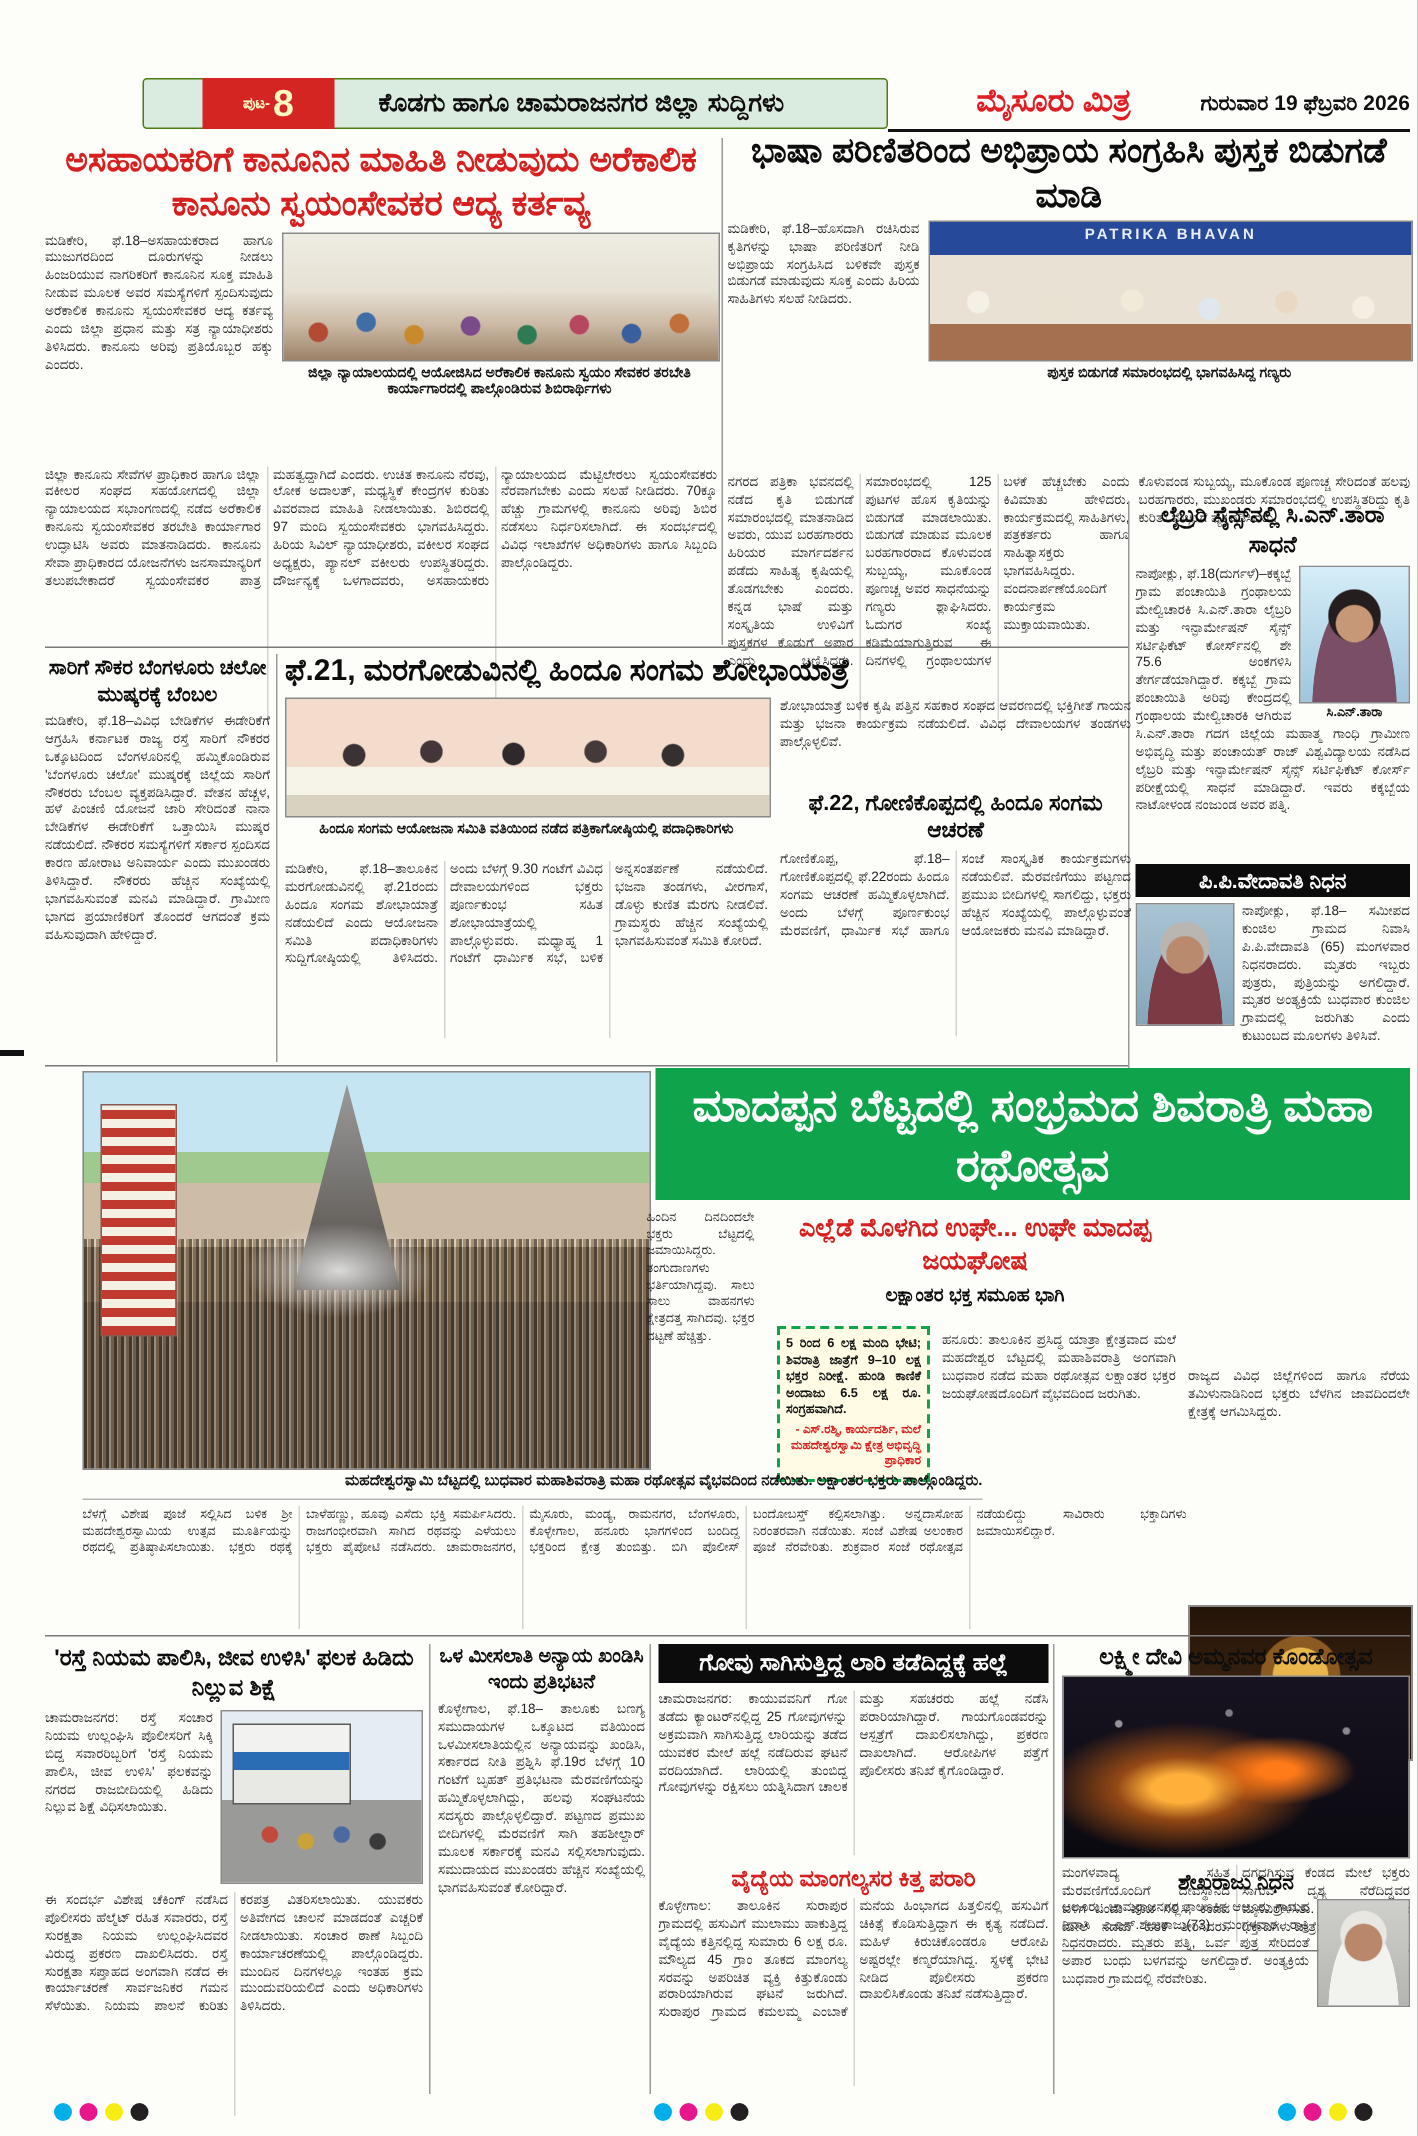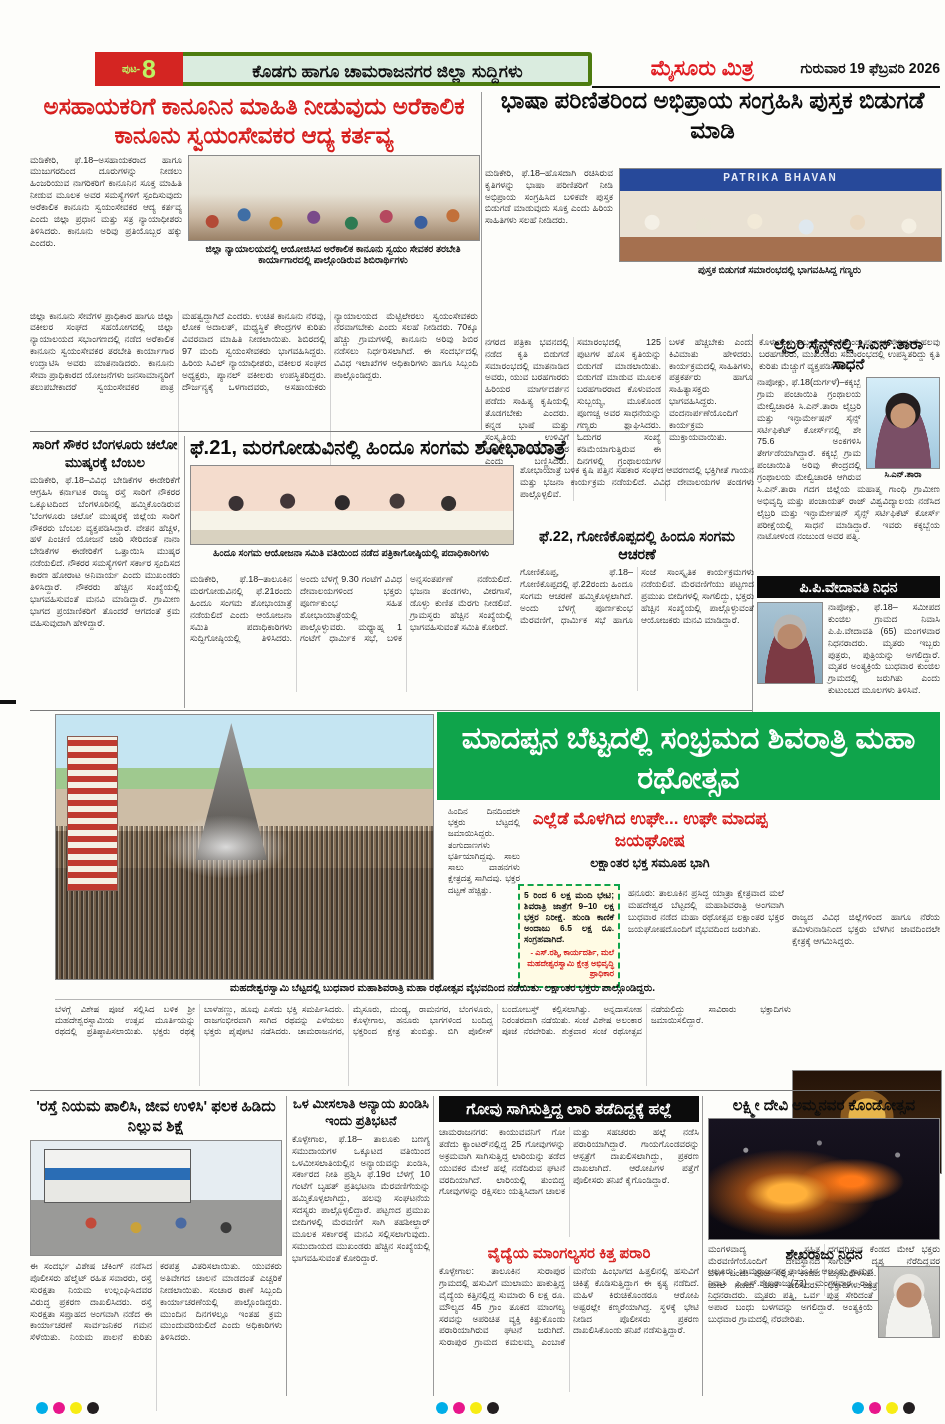--- a/index.html
+++ b/index.html
@@ -3,23 +3,23 @@
 <meta charset="utf-8">
 <style>
   html,body{margin:0;padding:0;background:#9a9a9a;}
   .sheet{position:relative;width:945px;height:1424px;margin:0 auto;background:#fdfdfa;
          font-family:"Liberation Sans","DejaVu Sans",sans-serif;color:#1a1a1a;overflow:hidden;}
   .abs{position:absolute;}
   .hr{position:absolute;background:#7a7a7a;height:1px;}
   .vr{position:absolute;background:#9a9a9a;width:1px;}
 
   
-  .strip{background:#daecdf;border:4px solid #4d7c0f;border-radius:3px;
+  .strip{background:#daecdf;border:1px solid #4d7c0f;border-radius:3px;
          font-size:17px;font-weight:bold;text-align:center;line-height:32px;color:#0e0e0e;}
-  .pagebox{background:#d42522;color:#bef264;display:flex;align-items:center;justify-content:center;gap:2px;}
+  .pagebox{background:#d42522;color:#fef9c3;display:flex;align-items:center;justify-content:center;gap:2px;margin-left:40px;}
   .pagebox .lbl{font-size:10px;font-weight:bold;}
   .pagebox .num{font-size:25px;font-weight:bold;line-height:1;}
   .masthead{color:#e01d23;font-size:21px;font-weight:bold;text-align:center;transform:skewX(-4deg);}
   .dateline{font-size:14px;font-weight:bold;text-align:right;color:#111;}
 
   
   .bt{font-size:9px;line-height:1.32;text-align:justify;color:#222;overflow:hidden;}
   .bt.sm{font-size:8.5px;}
   .cols2{column-count:2;column-gap:8px;column-rule:1px solid #d2d2d2;}
   .cols3{column-count:3;column-gap:8px;column-rule:1px solid #d2d2d2;}
@@ -144,21 +144,21 @@
         <div class="cap" style="margin-top:2px;height:34px;">ಜಿಲ್ಲಾ ನ್ಯಾಯಾಲಯದಲ್ಲಿ ಆಯೋಜಿಸಿದ ಅರೆಕಾಲಿಕ ಕಾನೂನು ಸ್ವಯಂ ಸೇವಕರ ತರಬೇತಿ ಕಾರ್ಯಾಗಾರದಲ್ಲಿ ಪಾಲ್ಗೊಂಡಿರುವ ಶಿಬಿರಾರ್ಥಿಗಳು</div>
       </figure>
     </div>
     <div class="bt cols3" style="height:172px;margin-top:4px;">ಜಿಲ್ಲಾ ಕಾನೂನು ಸೇವೆಗಳ ಪ್ರಾಧಿಕಾರ ಹಾಗೂ ಜಿಲ್ಲಾ ವಕೀಲರ ಸಂಘದ ಸಹಯೋಗದಲ್ಲಿ ಜಿಲ್ಲಾ ನ್ಯಾಯಾಲಯದ ಸಭಾಂಗಣದಲ್ಲಿ ನಡೆದ ಅರೆಕಾಲಿಕ ಕಾನೂನು ಸ್ವಯಂಸೇವಕರ ತರಬೇತಿ ಕಾರ್ಯಾಗಾರ ಉದ್ಘಾಟಿಸಿ ಅವರು ಮಾತನಾಡಿದರು. ಕಾನೂನು ಸೇವಾ ಪ್ರಾಧಿಕಾರದ ಯೋಜನೆಗಳು ಜನಸಾಮಾನ್ಯರಿಗೆ ತಲುಪಬೇಕಾದರೆ ಸ್ವಯಂಸೇವಕರ ಪಾತ್ರ ಮಹತ್ವದ್ದಾಗಿದೆ ಎಂದರು. ಉಚಿತ ಕಾನೂನು ನೆರವು, ಲೋಕ ಅದಾಲತ್, ಮಧ್ಯಸ್ಥಿಕೆ ಕೇಂದ್ರಗಳ ಕುರಿತು ವಿವರವಾದ ಮಾಹಿತಿ ನೀಡಲಾಯಿತು. ಶಿಬಿರದಲ್ಲಿ 97 ಮಂದಿ ಸ್ವಯಂಸೇವಕರು ಭಾಗವಹಿಸಿದ್ದರು. ಹಿರಿಯ ಸಿವಿಲ್ ನ್ಯಾಯಾಧೀಶರು, ವಕೀಲರ ಸಂಘದ ಅಧ್ಯಕ್ಷರು, ಪ್ಯಾನಲ್ ವಕೀಲರು ಉಪಸ್ಥಿತರಿದ್ದರು. ದೌರ್ಜನ್ಯಕ್ಕೆ ಒಳಗಾದವರು, ಅಸಹಾಯಕರು ನ್ಯಾಯಾಲಯದ ಮೆಟ್ಟಿಲೇರಲು ಸ್ವಯಂಸೇವಕರು ನೆರವಾಗಬೇಕು ಎಂದು ಸಲಹೆ ನೀಡಿದರು. 70ಕ್ಕೂ ಹೆಚ್ಚು ಗ್ರಾಮಗಳಲ್ಲಿ ಕಾನೂನು ಅರಿವು ಶಿಬಿರ ನಡೆಸಲು ನಿರ್ಧರಿಸಲಾಗಿದೆ. ಈ ಸಂದರ್ಭದಲ್ಲಿ ವಿವಿಧ ಇಲಾಖೆಗಳ ಅಧಿಕಾರಿಗಳು ಹಾಗೂ ಸಿಬ್ಬಂದಿ ಪಾಲ್ಗೊಂಡಿದ್ದರು.</div>
   </div>
 
   <div class="vr" style="left:481px;top:92px;height:338px;"></div>
 
   <div class="abs" style="left:485px;top:86px;width:455px;">
     <div class="h-blk" style="font-size:23px;line-height:1.3;">ಭಾಷಾ ಪರಿಣಿತರಿಂದ ಅಭಿಪ್ರಾಯ ಸಂಗ್ರಹಿಸಿ ಪುಸ್ತಕ ಬಿಡುಗಡೆ ಮಾಡಿ</div>
-    <div style="display:flex;gap:6px;margin-top:22px;">
+    <div style="display:flex;gap:6px;margin-top:1px;">
       <div class="bt" style="width:128px;height:164px;">ಮಡಿಕೇರಿ, ಫೆ.18–ಹೊಸದಾಗಿ ರಚಿಸಿರುವ ಕೃತಿಗಳನ್ನು ಭಾಷಾ ಪರಿಣಿತರಿಗೆ ನೀಡಿ ಅಭಿಪ್ರಾಯ ಸಂಗ್ರಹಿಸಿದ ಬಳಿಕವೇ ಪುಸ್ತಕ ಬಿಡುಗಡೆ ಮಾಡುವುದು ಸೂಕ್ತ ಎಂದು ಹಿರಿಯ ಸಾಹಿತಿಗಳು ಸಲಹೆ ನೀಡಿದರು.</div>
       <figure style="flex:1;">
         <div class="photo ph-group" style="width:100%;height:92px;">
           <div class="ph-banner-text">PATRIKA BHAVAN</div>
         </div>
         <div class="cap" style="margin-top:2px;height:14px;">ಪುಸ್ತಕ ಬಿಡುಗಡೆ ಸಮಾರಂಭದಲ್ಲಿ ಭಾಗವಹಿಸಿದ್ದ ಗಣ್ಯರು</div>
       </figure>
     </div>
     <div style="display:flex;gap:6px;margin-top:5px;">
       <div class="bt cols3" style="width:268px;height:164px;">ನಗರದ ಪತ್ರಿಕಾ ಭವನದಲ್ಲಿ ನಡೆದ ಕೃತಿ ಬಿಡುಗಡೆ ಸಮಾರಂಭದಲ್ಲಿ ಮಾತನಾಡಿದ ಅವರು, ಯುವ ಬರಹಗಾರರು ಹಿರಿಯರ ಮಾರ್ಗದರ್ಶನ ಪಡೆದು ಸಾಹಿತ್ಯ ಕೃಷಿಯಲ್ಲಿ ತೊಡಗಬೇಕು ಎಂದರು. ಕನ್ನಡ ಭಾಷೆ ಮತ್ತು ಸಂಸ್ಕೃತಿಯ ಉಳಿವಿಗೆ ಪುಸ್ತಕಗಳ ಕೊಡುಗೆ ಅಪಾರ ಎಂದು ಬಣ್ಣಿಸಿದರು. ಸಮಾರಂಭದಲ್ಲಿ 125 ಪುಟಗಳ ಹೊಸ ಕೃತಿಯನ್ನು ಬಿಡುಗಡೆ ಮಾಡಲಾಯಿತು. ಬಿಡುಗಡೆ ಮಾಡುವ ಮೂಲಕ ಬರಹಗಾರರಾದ ಕೊಳುವಂಡ ಸುಬ್ಬಯ್ಯ, ಮೂಕೊಂಡ ಪೂಣಚ್ಚ ಅವರ ಸಾಧನೆಯನ್ನು ಗಣ್ಯರು ಶ್ಲಾಘಿಸಿದರು. ಓದುಗರ ಸಂಖ್ಯೆ ಕಡಿಮೆಯಾಗುತ್ತಿರುವ ಈ ದಿನಗಳಲ್ಲಿ ಗ್ರಂಥಾಲಯಗಳ ಬಳಕೆ ಹೆಚ್ಚಬೇಕು ಎಂದು ಕಿವಿಮಾತು ಹೇಳಿದರು. ಕಾರ್ಯಕ್ರಮದಲ್ಲಿ ಸಾಹಿತಿಗಳು, ಪತ್ರಕರ್ತರು ಹಾಗೂ ಸಾಹಿತ್ಯಾಸಕ್ತರು ಭಾಗವಹಿಸಿದ್ದರು. ವಂದನಾರ್ಪಣೆಯೊಂದಿಗೆ ಕಾರ್ಯಕ್ರಮ ಮುಕ್ತಾಯವಾಯಿತು.</div>
@@ -220,21 +220,21 @@
   <div class="edge-dash"></div>
 
   <div class="abs photo ph-chariot" style="left:55px;top:714px;width:377px;height:264px;">
     <div class="gopura"></div>
     <div class="chariot-cone"></div>
     <div class="smoke"></div>
   </div>
 
   <div class="abs gbanner" style="left:437px;top:712px;width:503px;height:88px;">ಮಾದಪ್ಪನ ಬೆಟ್ಟದಲ್ಲಿ ಸಂಭ್ರಮದ ಶಿವರಾತ್ರಿ ಮಹಾ ರಥೋತ್ಸವ</div>
 
-  <div class="abs bt sm" style="left:448px;top:806px;width:72px;height:178px;">ಹಿಂದಿನ ದಿನದಿಂದಲೇ ಭಕ್ತರು ಬೆಟ್ಟದಲ್ಲಿ ಜಮಾಯಿಸಿದ್ದರು. ತಂಗುದಾಣಗಳು ಭರ್ತಿಯಾಗಿದ್ದವು. ಸಾಲು ಸಾಲು ವಾಹನಗಳು ಕ್ಷೇತ್ರದತ್ತ ಸಾಗಿದವು. ಭಕ್ತರ ದಟ್ಟಣೆ ಹೆಚ್ಚಿತ್ತು.</div>
+  <div class="abs bt sm" style="left:431px;top:806px;width:72px;height:178px;">ಹಿಂದಿನ ದಿನದಿಂದಲೇ ಭಕ್ತರು ಬೆಟ್ಟದಲ್ಲಿ ಜಮಾಯಿಸಿದ್ದರು. ತಂಗುದಾಣಗಳು ಭರ್ತಿಯಾಗಿದ್ದವು. ಸಾಲು ಸಾಲು ವಾಹನಗಳು ಕ್ಷೇತ್ರದತ್ತ ಸಾಗಿದವು. ಭಕ್ತರ ದಟ್ಟಣೆ ಹೆಚ್ಚಿತ್ತು.</div>
 
   <div class="abs" style="left:518px;top:808px;width:264px;">
     <div class="h-red" style="font-size:17px;line-height:1.3;">ಎಲ್ಲೆಡೆ ಮೊಳಗಿದ ಉಘೇ... ಉಘೇ ಮಾದಪ್ಪ ಜಯಘೋಷ</div>
     <div class="h-blk" style="font-size:12.5px;margin-top:4px;">ಲಕ್ಷಾಂತರ ಭಕ್ತ ಸಮೂಹ ಭಾಗಿ</div>
   </div>
 
   <div class="abs photo ph-deity" style="left:792px;top:804px;width:148px;height:102px;"></div>
 
   <div class="abs hbox" style="left:518px;top:884px;width:102px;height:104px;">
     <span>5 ರಿಂದ 6 ಲಕ್ಷ ಮಂದಿ ಭೇಟಿ; ಶಿವರಾತ್ರಿ ಜಾತ್ರೆಗೆ 9–10 ಲಕ್ಷ ಭಕ್ತರ ನಿರೀಕ್ಷೆ. ಹುಂಡಿ ಕಾಣಿಕೆ ಅಂದಾಜು 6.5 ಲಕ್ಷ ರೂ. ಸಂಗ್ರಹವಾಗಿದೆ.</span>
@@ -247,20 +247,21 @@
   <div class="abs cap" style="left:55px;top:982px;width:600px;text-align:right;font-size:10px;">ಮಹದೇಶ್ವರಸ್ವಾಮಿ ಬೆಟ್ಟದಲ್ಲಿ ಬುಧವಾರ ಮಹಾಶಿವರಾತ್ರಿ ಮಹಾ ರಥೋತ್ಸವ ವೈಭವದಿಂದ ನಡೆಯಿತು. ಲಕ್ಷಾಂತರ ಭಕ್ತರು ಪಾಲ್ಗೊಂಡಿದ್ದರು.</div>
   <div class="hr" style="left:55px;top:999px;width:600px;background:#b5b5b5;"></div>
 
   <div class="abs bt sm cols6" style="left:55px;top:1004px;width:885px;height:82px;">ಬೆಳಗ್ಗೆ ವಿಶೇಷ ಪೂಜೆ ಸಲ್ಲಿಸಿದ ಬಳಿಕ ಶ್ರೀ ಮಹದೇಶ್ವರಸ್ವಾಮಿಯ ಉತ್ಸವ ಮೂರ್ತಿಯನ್ನು ರಥದಲ್ಲಿ ಪ್ರತಿಷ್ಠಾಪಿಸಲಾಯಿತು. ಭಕ್ತರು ರಥಕ್ಕೆ ಬಾಳೆಹಣ್ಣು, ಹೂವು ಎಸೆದು ಭಕ್ತಿ ಸಮರ್ಪಿಸಿದರು. ರಾಜಗಂಭೀರವಾಗಿ ಸಾಗಿದ ರಥವನ್ನು ಎಳೆಯಲು ಭಕ್ತರು ಪೈಪೋಟಿ ನಡೆಸಿದರು. ಚಾಮರಾಜನಗರ, ಮೈಸೂರು, ಮಂಡ್ಯ, ರಾಮನಗರ, ಬೆಂಗಳೂರು, ಕೊಳ್ಳೇಗಾಲ, ಹನೂರು ಭಾಗಗಳಿಂದ ಬಂದಿದ್ದ ಭಕ್ತರಿಂದ ಕ್ಷೇತ್ರ ತುಂಬಿತ್ತು. ಬಿಗಿ ಪೊಲೀಸ್ ಬಂದೋಬಸ್ತ್ ಕಲ್ಪಿಸಲಾಗಿತ್ತು. ಅನ್ನದಾಸೋಹ ನಿರಂತರವಾಗಿ ನಡೆಯಿತು. ಸಂಜೆ ವಿಶೇಷ ಅಲಂಕಾರ ಪೂಜೆ ನೆರವೇರಿತು. ಶುಕ್ರವಾರ ಸಂಜೆ ರಥೋತ್ಸವ ನಡೆಯಲಿದ್ದು ಸಾವಿರಾರು ಭಕ್ತಾದಿಗಳು ಜಮಾಯಿಸಲಿದ್ದಾರೆ.</div>
 
   <div class="hr" style="left:30px;top:1090px;width:910px;"></div>
 
   <div class="abs" style="left:30px;top:1096px;width:252px;">
     <div class="h-blk" style="font-size:15px;line-height:1.3;">'ರಸ್ತೆ ನಿಯಮ ಪಾಲಿಸಿ, ಜೀವ ಉಳಿಸಿ' ಫಲಕ ಹಿಡಿದು ನಿಲ್ಲುವ ಶಿಕ್ಷೆ</div>
     <div style="display:flex;gap:5px;margin-top:5px;">
+      <div class="bt" style="width:112px;height:116px;">ಚಾಮರಾಜನಗರ: ರಸ್ತೆ ಸಂಚಾರ ನಿಯಮ ಉಲ್ಲಂಘಿಸಿ ಪೊಲೀಸರಿಗೆ ಸಿಕ್ಕಿ ಬಿದ್ದ ಸವಾರರಿಬ್ಬರಿಗೆ 'ರಸ್ತೆ ನಿಯಮ ಪಾಲಿಸಿ, ಜೀವ ಉಳಿಸಿ' ಫಲಕವನ್ನು ನಗರದ ರಾಜಬೀದಿಯಲ್ಲಿ ಹಿಡಿದು ನಿಲ್ಲುವ ಶಿಕ್ಷೆ ವಿಧಿಸಲಾಯಿತು.</div>
       <div class="photo ph-bus" style="flex:1;height:114px;">
         <div class="busbody"></div>
       </div>
     </div>
     <div class="bt cols2" style="height:150px;margin-top:5px;">ಈ ಸಂದರ್ಭ ವಿಶೇಷ ಚೆಕಿಂಗ್ ನಡೆಸಿದ ಪೊಲೀಸರು ಹೆಲ್ಮೆಟ್ ರಹಿತ ಸವಾರರು, ರಸ್ತೆ ಸುರಕ್ಷತಾ ನಿಯಮ ಉಲ್ಲಂಘಿಸಿದವರ ವಿರುದ್ಧ ಪ್ರಕರಣ ದಾಖಲಿಸಿದರು. ರಸ್ತೆ ಸುರಕ್ಷತಾ ಸಪ್ತಾಹದ ಅಂಗವಾಗಿ ನಡೆದ ಈ ಕಾರ್ಯಾಚರಣೆ ಸಾರ್ವಜನಿಕರ ಗಮನ ಸೆಳೆಯಿತು. ನಿಯಮ ಪಾಲನೆ ಕುರಿತು ಕರಪತ್ರ ವಿತರಿಸಲಾಯಿತು. ಯುವಕರು ಅತಿವೇಗದ ಚಾಲನೆ ಮಾಡದಂತೆ ಎಚ್ಚರಿಕೆ ನೀಡಲಾಯಿತು. ಸಂಚಾರ ಠಾಣೆ ಸಿಬ್ಬಂದಿ ಕಾರ್ಯಾಚರಣೆಯಲ್ಲಿ ಪಾಲ್ಗೊಂಡಿದ್ದರು. ಮುಂದಿನ ದಿನಗಳಲ್ಲೂ ಇಂತಹ ಕ್ರಮ ಮುಂದುವರಿಯಲಿದೆ ಎಂದು ಅಧಿಕಾರಿಗಳು ತಿಳಿಸಿದರು.</div>
   </div>
 
   <div class="vr" style="left:286px;top:1096px;height:300px;"></div>
 
   <div class="abs" style="left:292px;top:1096px;width:138px;">

